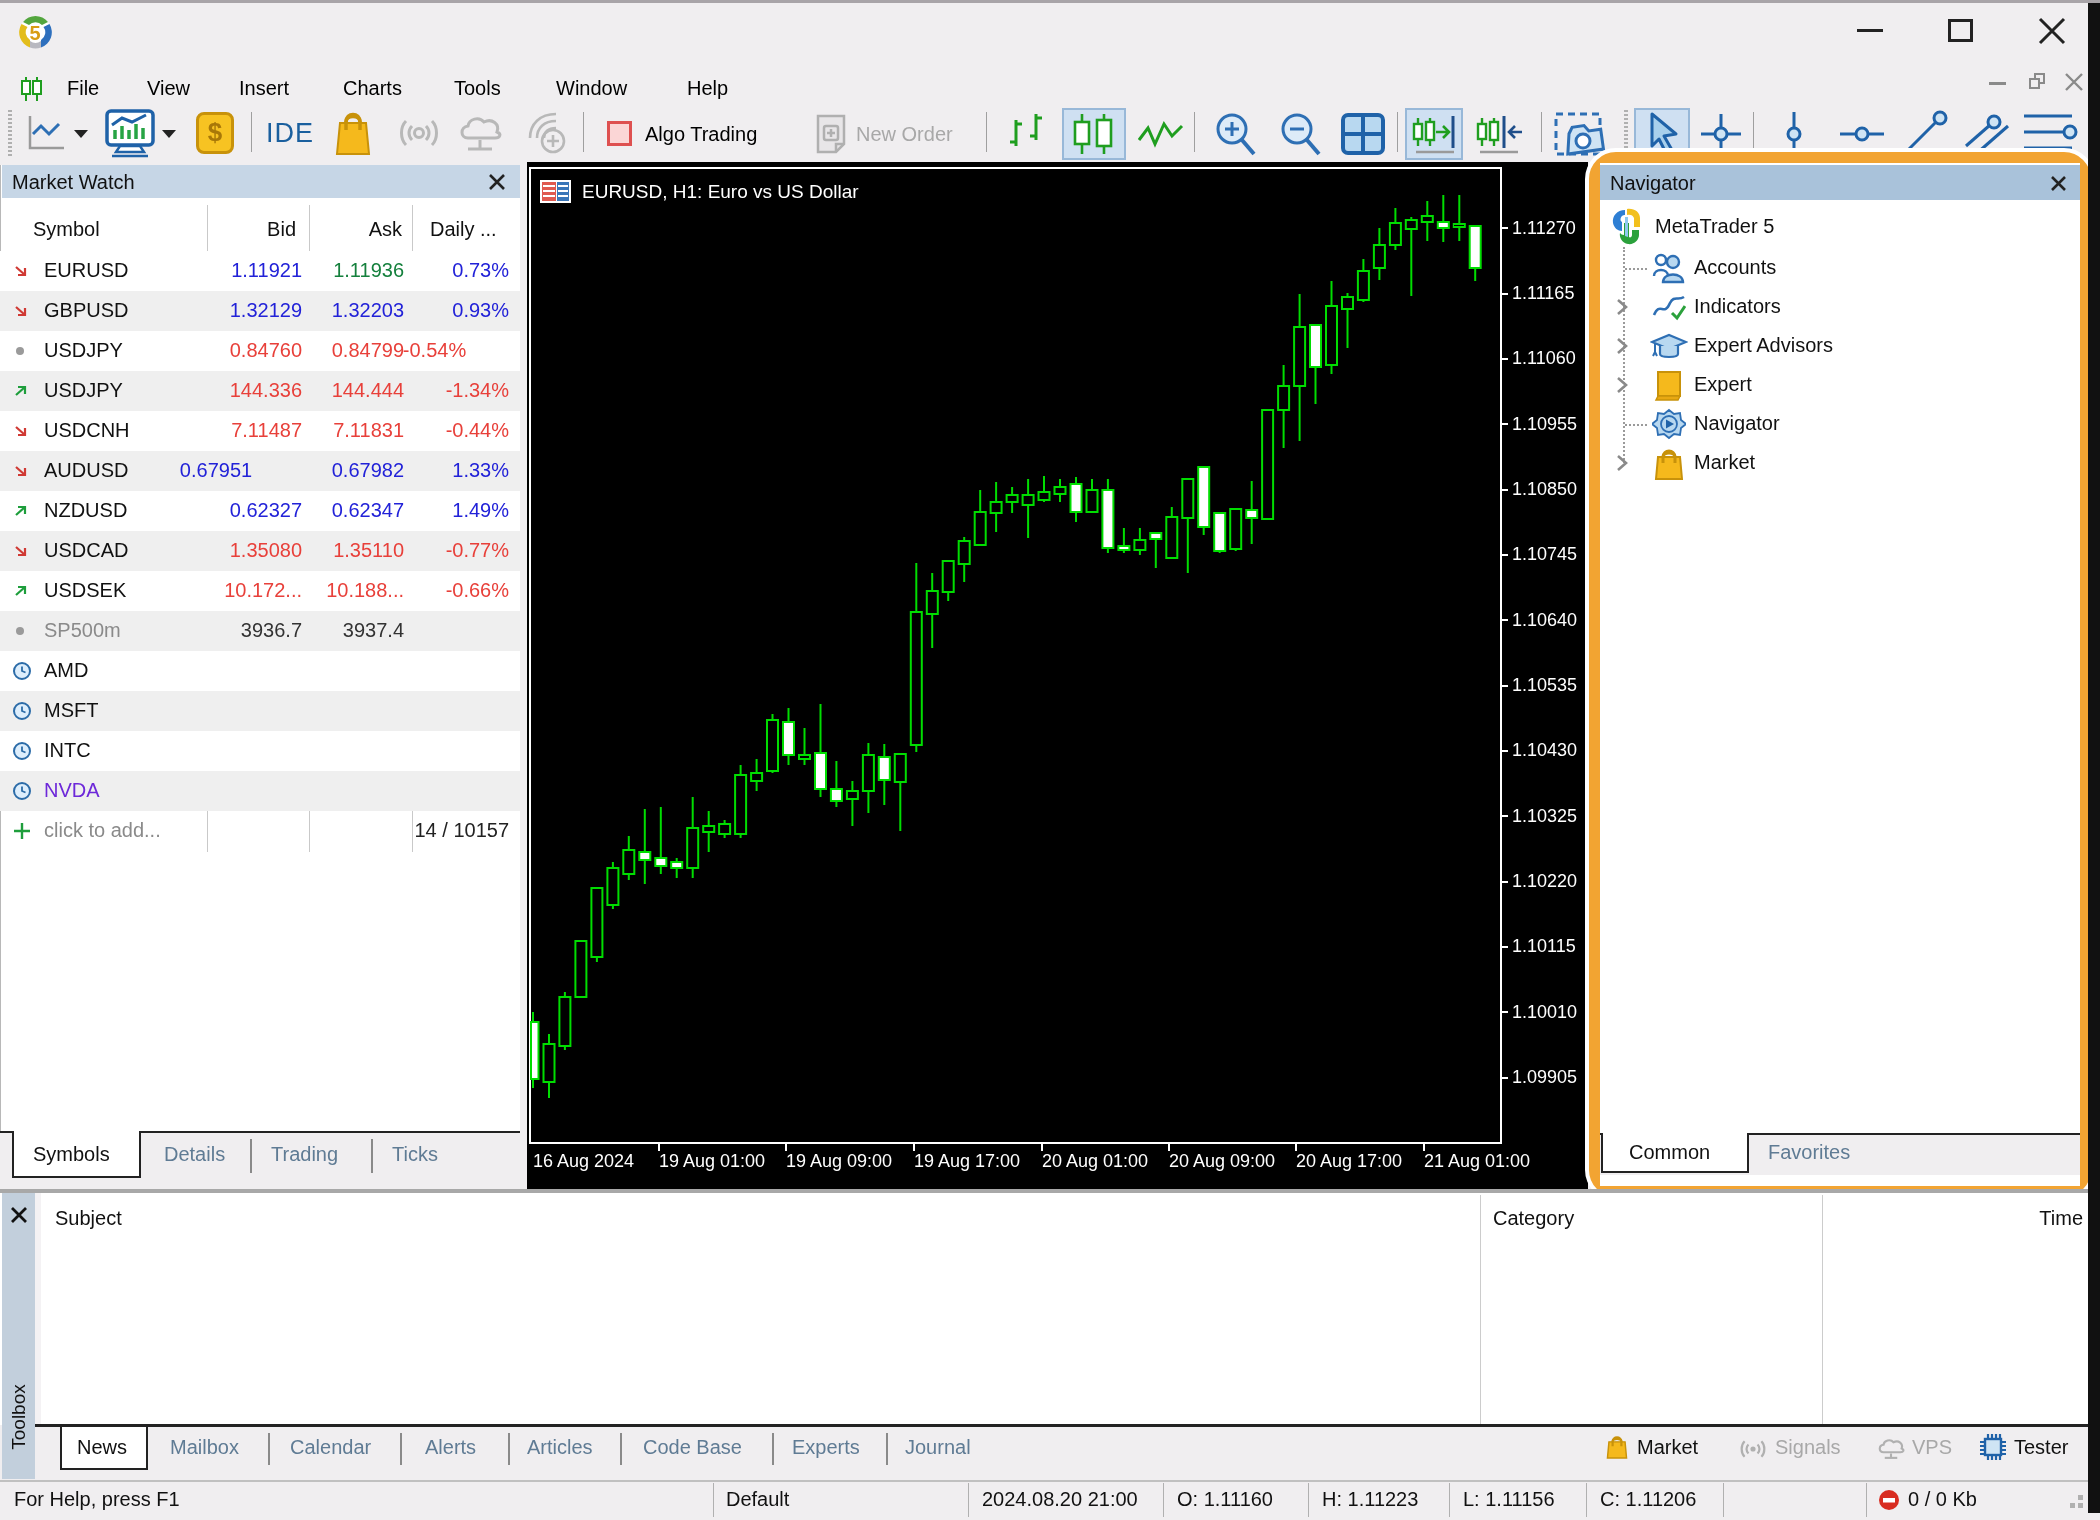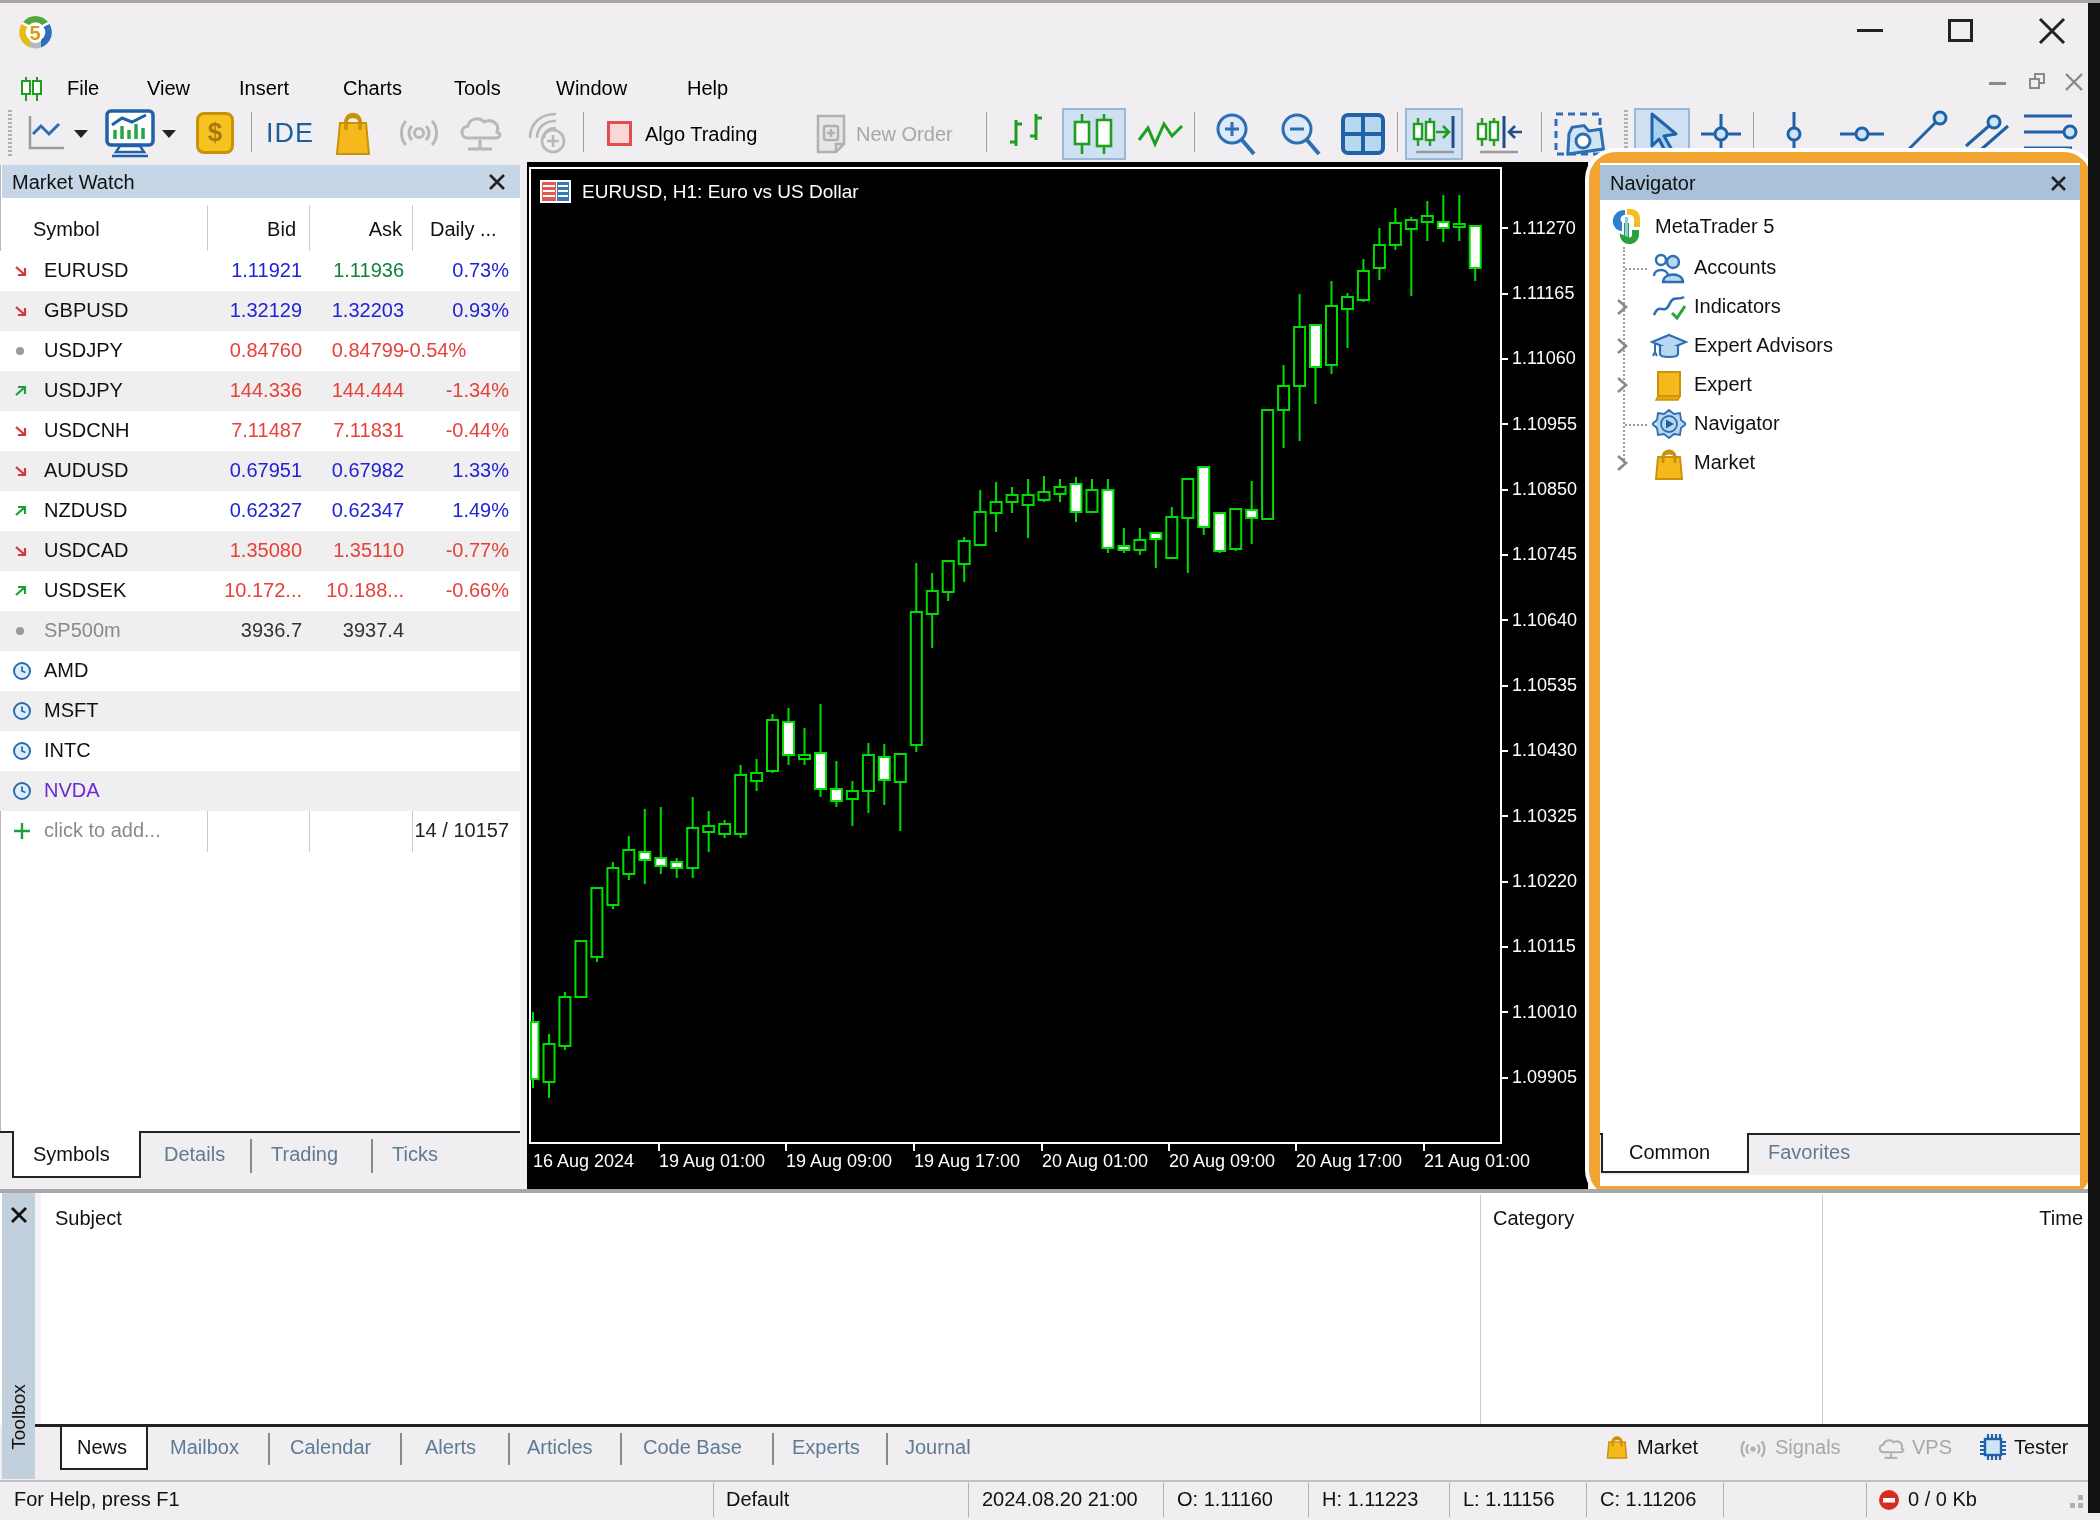--- a/index.html
+++ b/index.html
@@ -264,21 +264,21 @@
   </svg>
 <div class="t20" style="left:44px;top:419px;color:#111">USDCNH</div>
 <div class="t20" style="left:150px;top:419px;width:152px;text-align:right;color:#e8403a">7.11487</div>
 <div class="t20" style="left:252px;top:419px;width:152px;text-align:right;color:#e8403a">7.11831</div>
 <div class="t20" style="left:360px;top:419px;width:149px;text-align:right;color:#e8403a">-0.44%</div>
 <div style="position:absolute;left:0;top:451px;width:520px;height:40px;background:#efefef"></div>
 <svg style="position:absolute;left:12px;top:462px" width="18" height="18">
     <path d="M4 5 L13 13 M13 6 L13 13 L6 13" stroke="#d03a34" stroke-width="2.2" fill="none"></path>
   </svg>
 <div class="t20" style="left:44px;top:459px;color:#111">AUDUSD</div>
-<div class="t20" style="left:150px;top:459px;width:152px;text-align:right;color:#2222d8">0.67951</div>
+<div class="t20" style="left:140px;top:459px;width:152px;text-align:center;color:#2222d8">0.67951</div>
 <div class="t20" style="left:252px;top:459px;width:152px;text-align:right;color:#2222d8">0.67982</div>
 <div class="t20" style="left:360px;top:459px;width:149px;text-align:right;color:#2222d8">1.33%</div>
 <div style="position:absolute;left:0;top:491px;width:520px;height:40px;background:#fff"></div>
 <svg style="position:absolute;left:12px;top:502px" width="18" height="18">
     <path d="M4 13 L13 5 M6 5 L13 5 L13 12" stroke="#1e9e3c" stroke-width="2.2" fill="none"></path>
   </svg>
 <div class="t20" style="left:44px;top:499px;color:#111">NZDUSD</div>
 <div class="t20" style="left:150px;top:499px;width:152px;text-align:right;color:#2222d8">0.62327</div>
 <div class="t20" style="left:252px;top:499px;width:152px;text-align:right;color:#2222d8">0.62347</div>
 <div class="t20" style="left:360px;top:499px;width:149px;text-align:right;color:#2222d8">1.49%</div>

